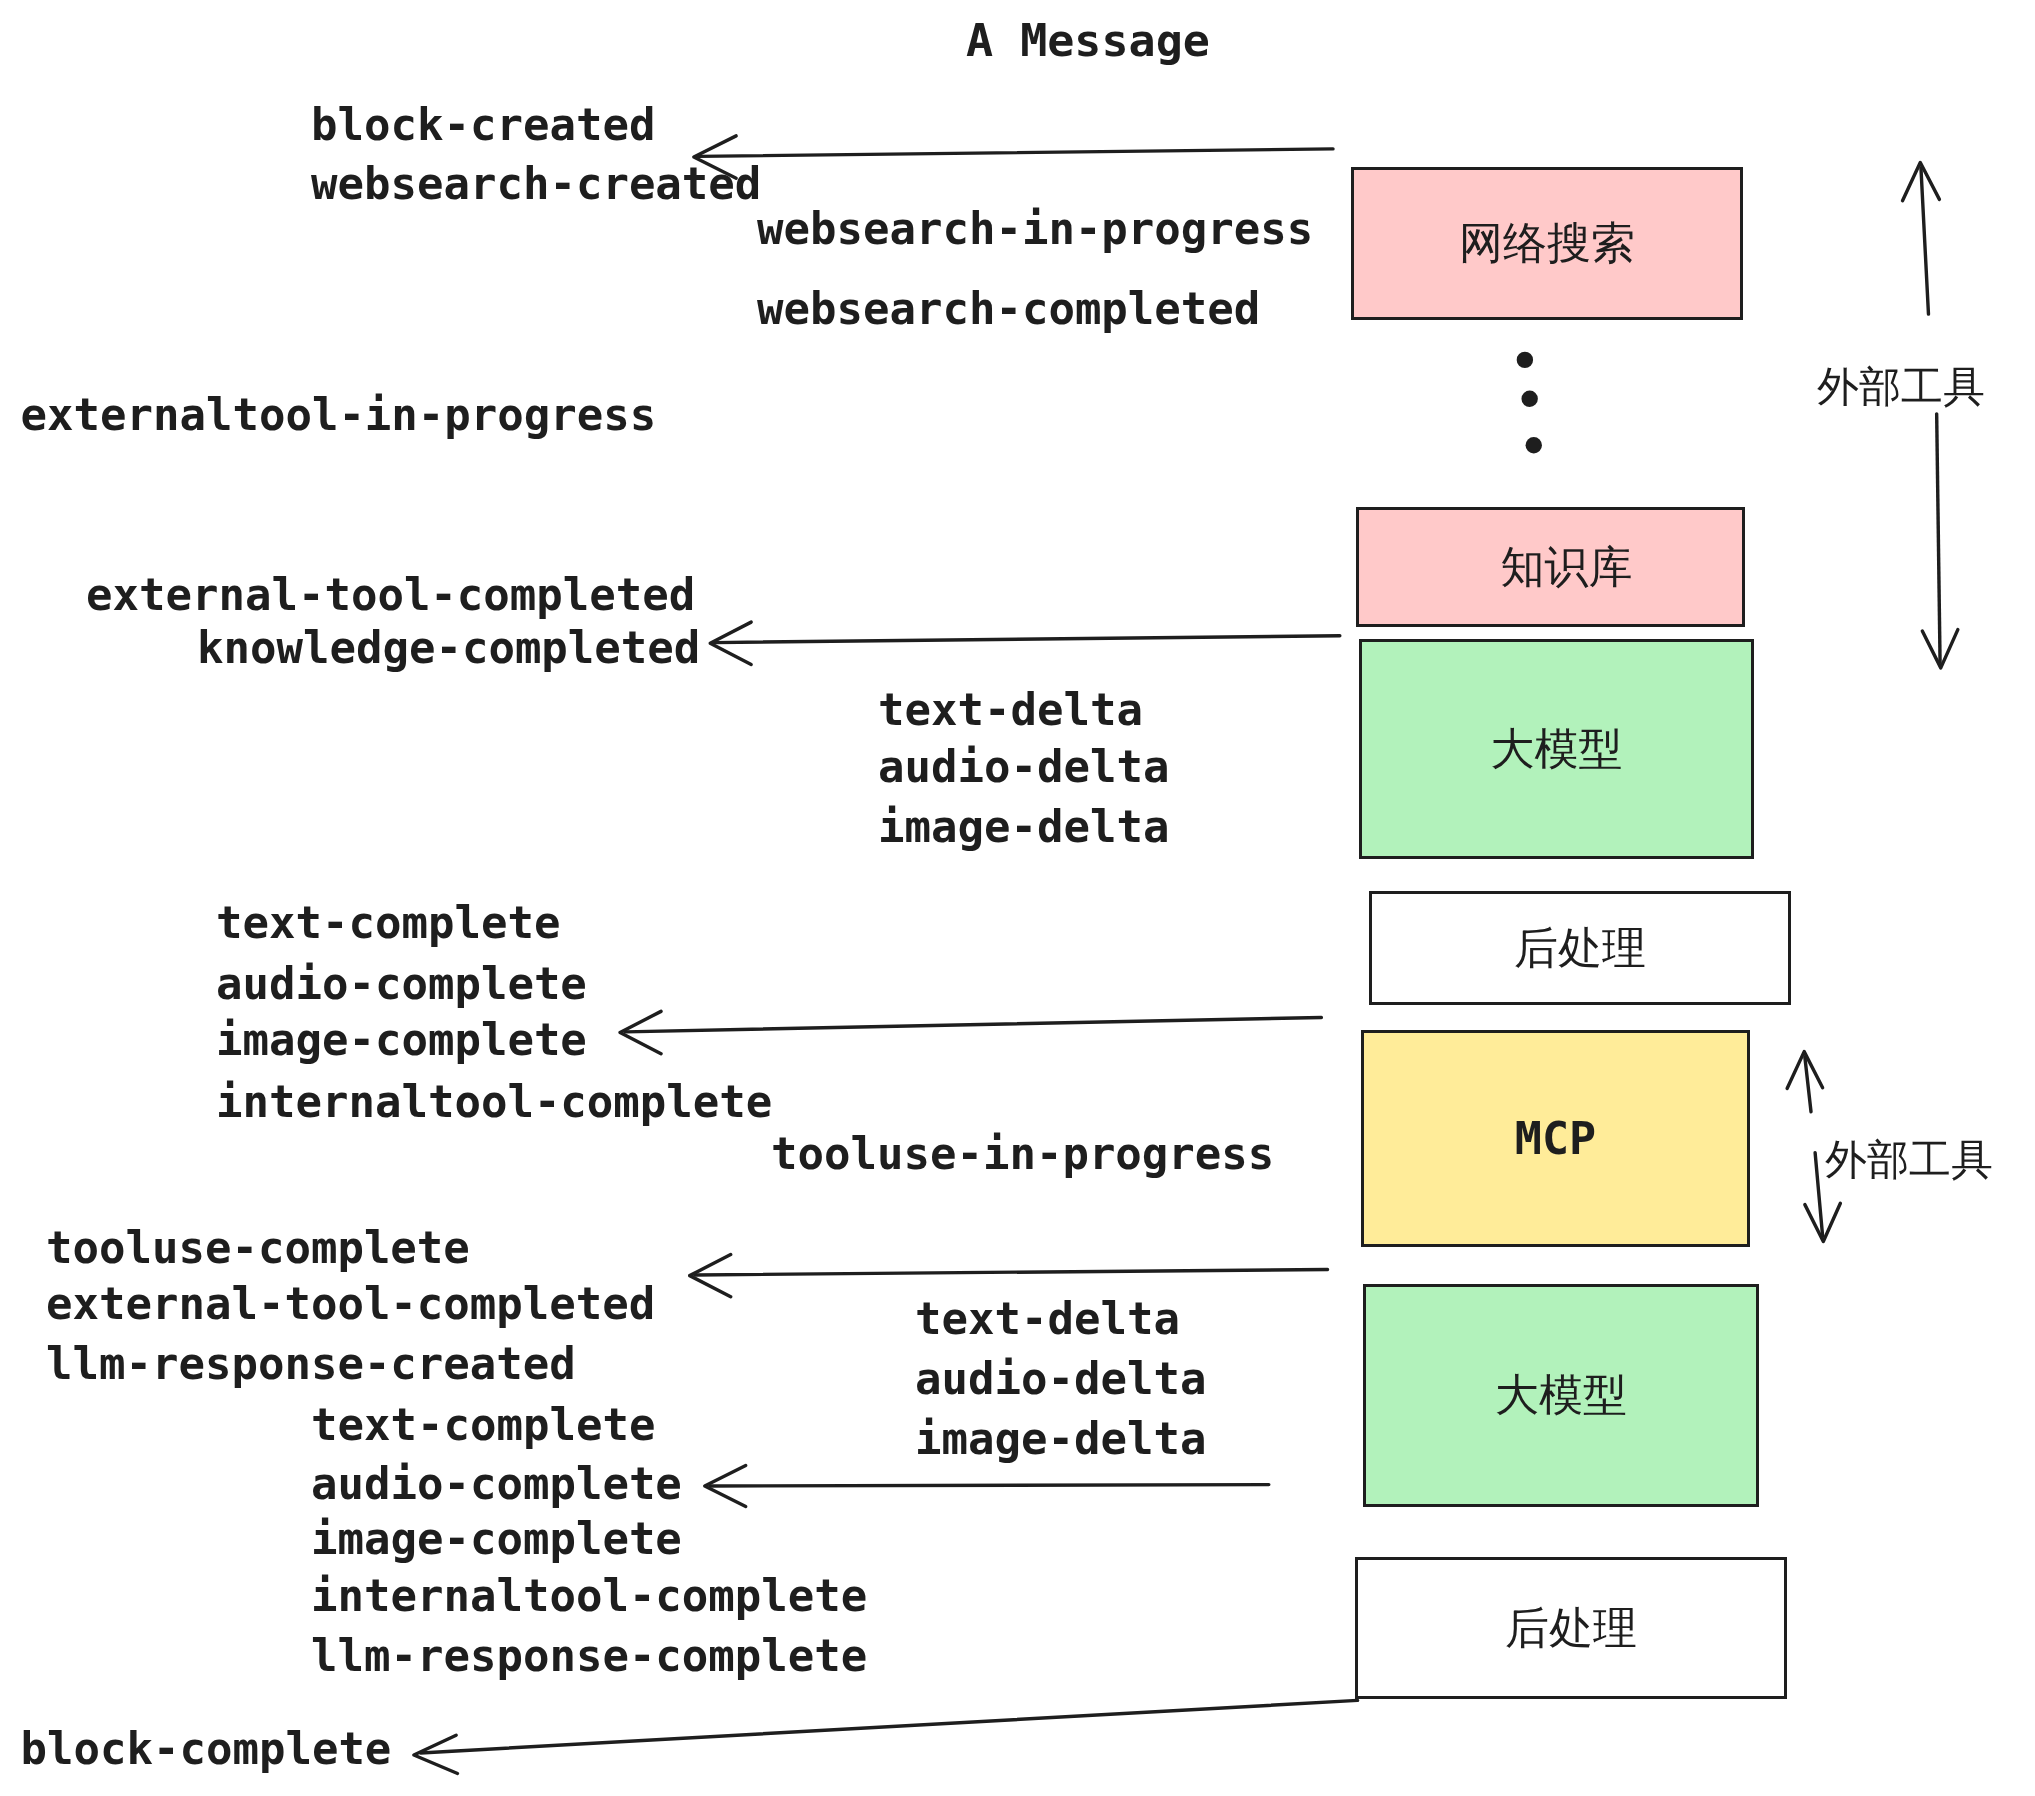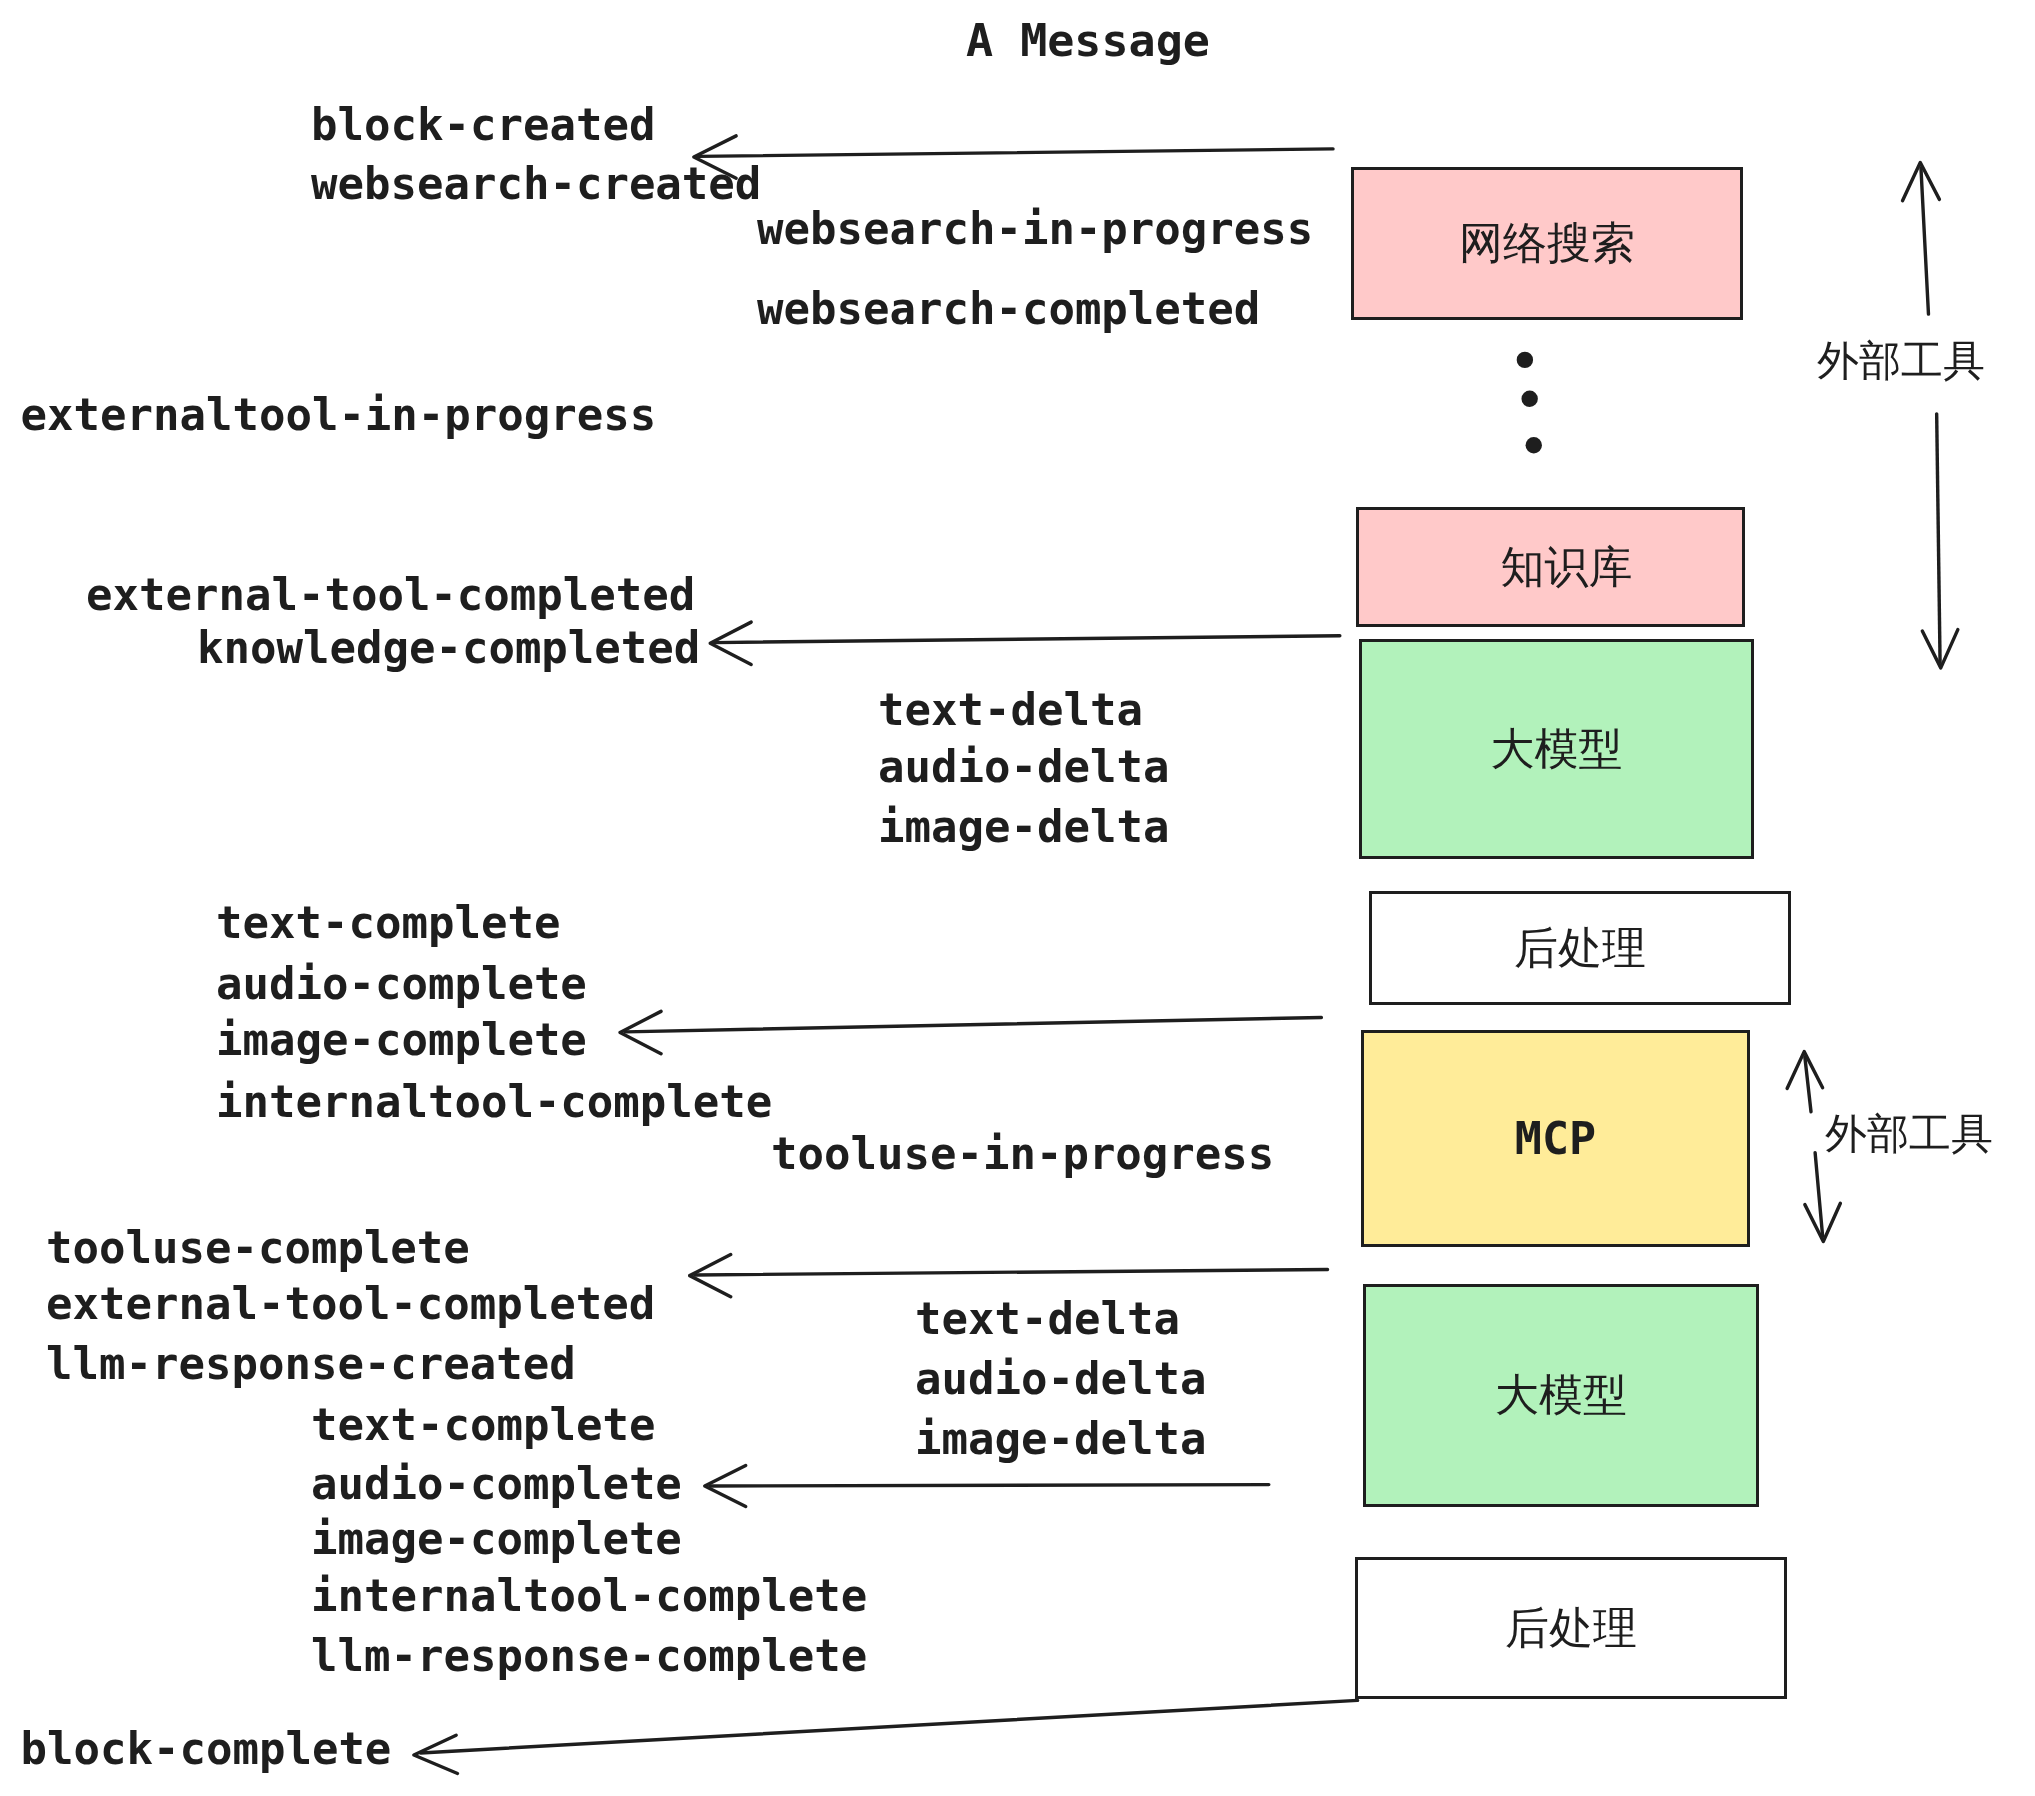--- a/index.html
+++ b/index.html
@@ -49,20 +49,21 @@
     white-space: nowrap;
   }
   .node .lbl.mono { font: bold 45px "DejaVu Sans Mono", monospace; }
   .side-label {
     position: absolute;
     font-family: "Liberation Sans", sans-serif;
     font-size: 42px;
     line-height: 48px;
     color: var(--stroke);
     white-space: nowrap;
+    margin-top: 26px;
   }
 </style>
 </head>
 <body>
 
 <div id="canvas">
 
   <svg id="arrow-layer" width="2035" height="1796" viewBox="0 0 2980 2630">
     <g>
       <line x1="1952" y1="218" x2="1022" y2="229"></line>

